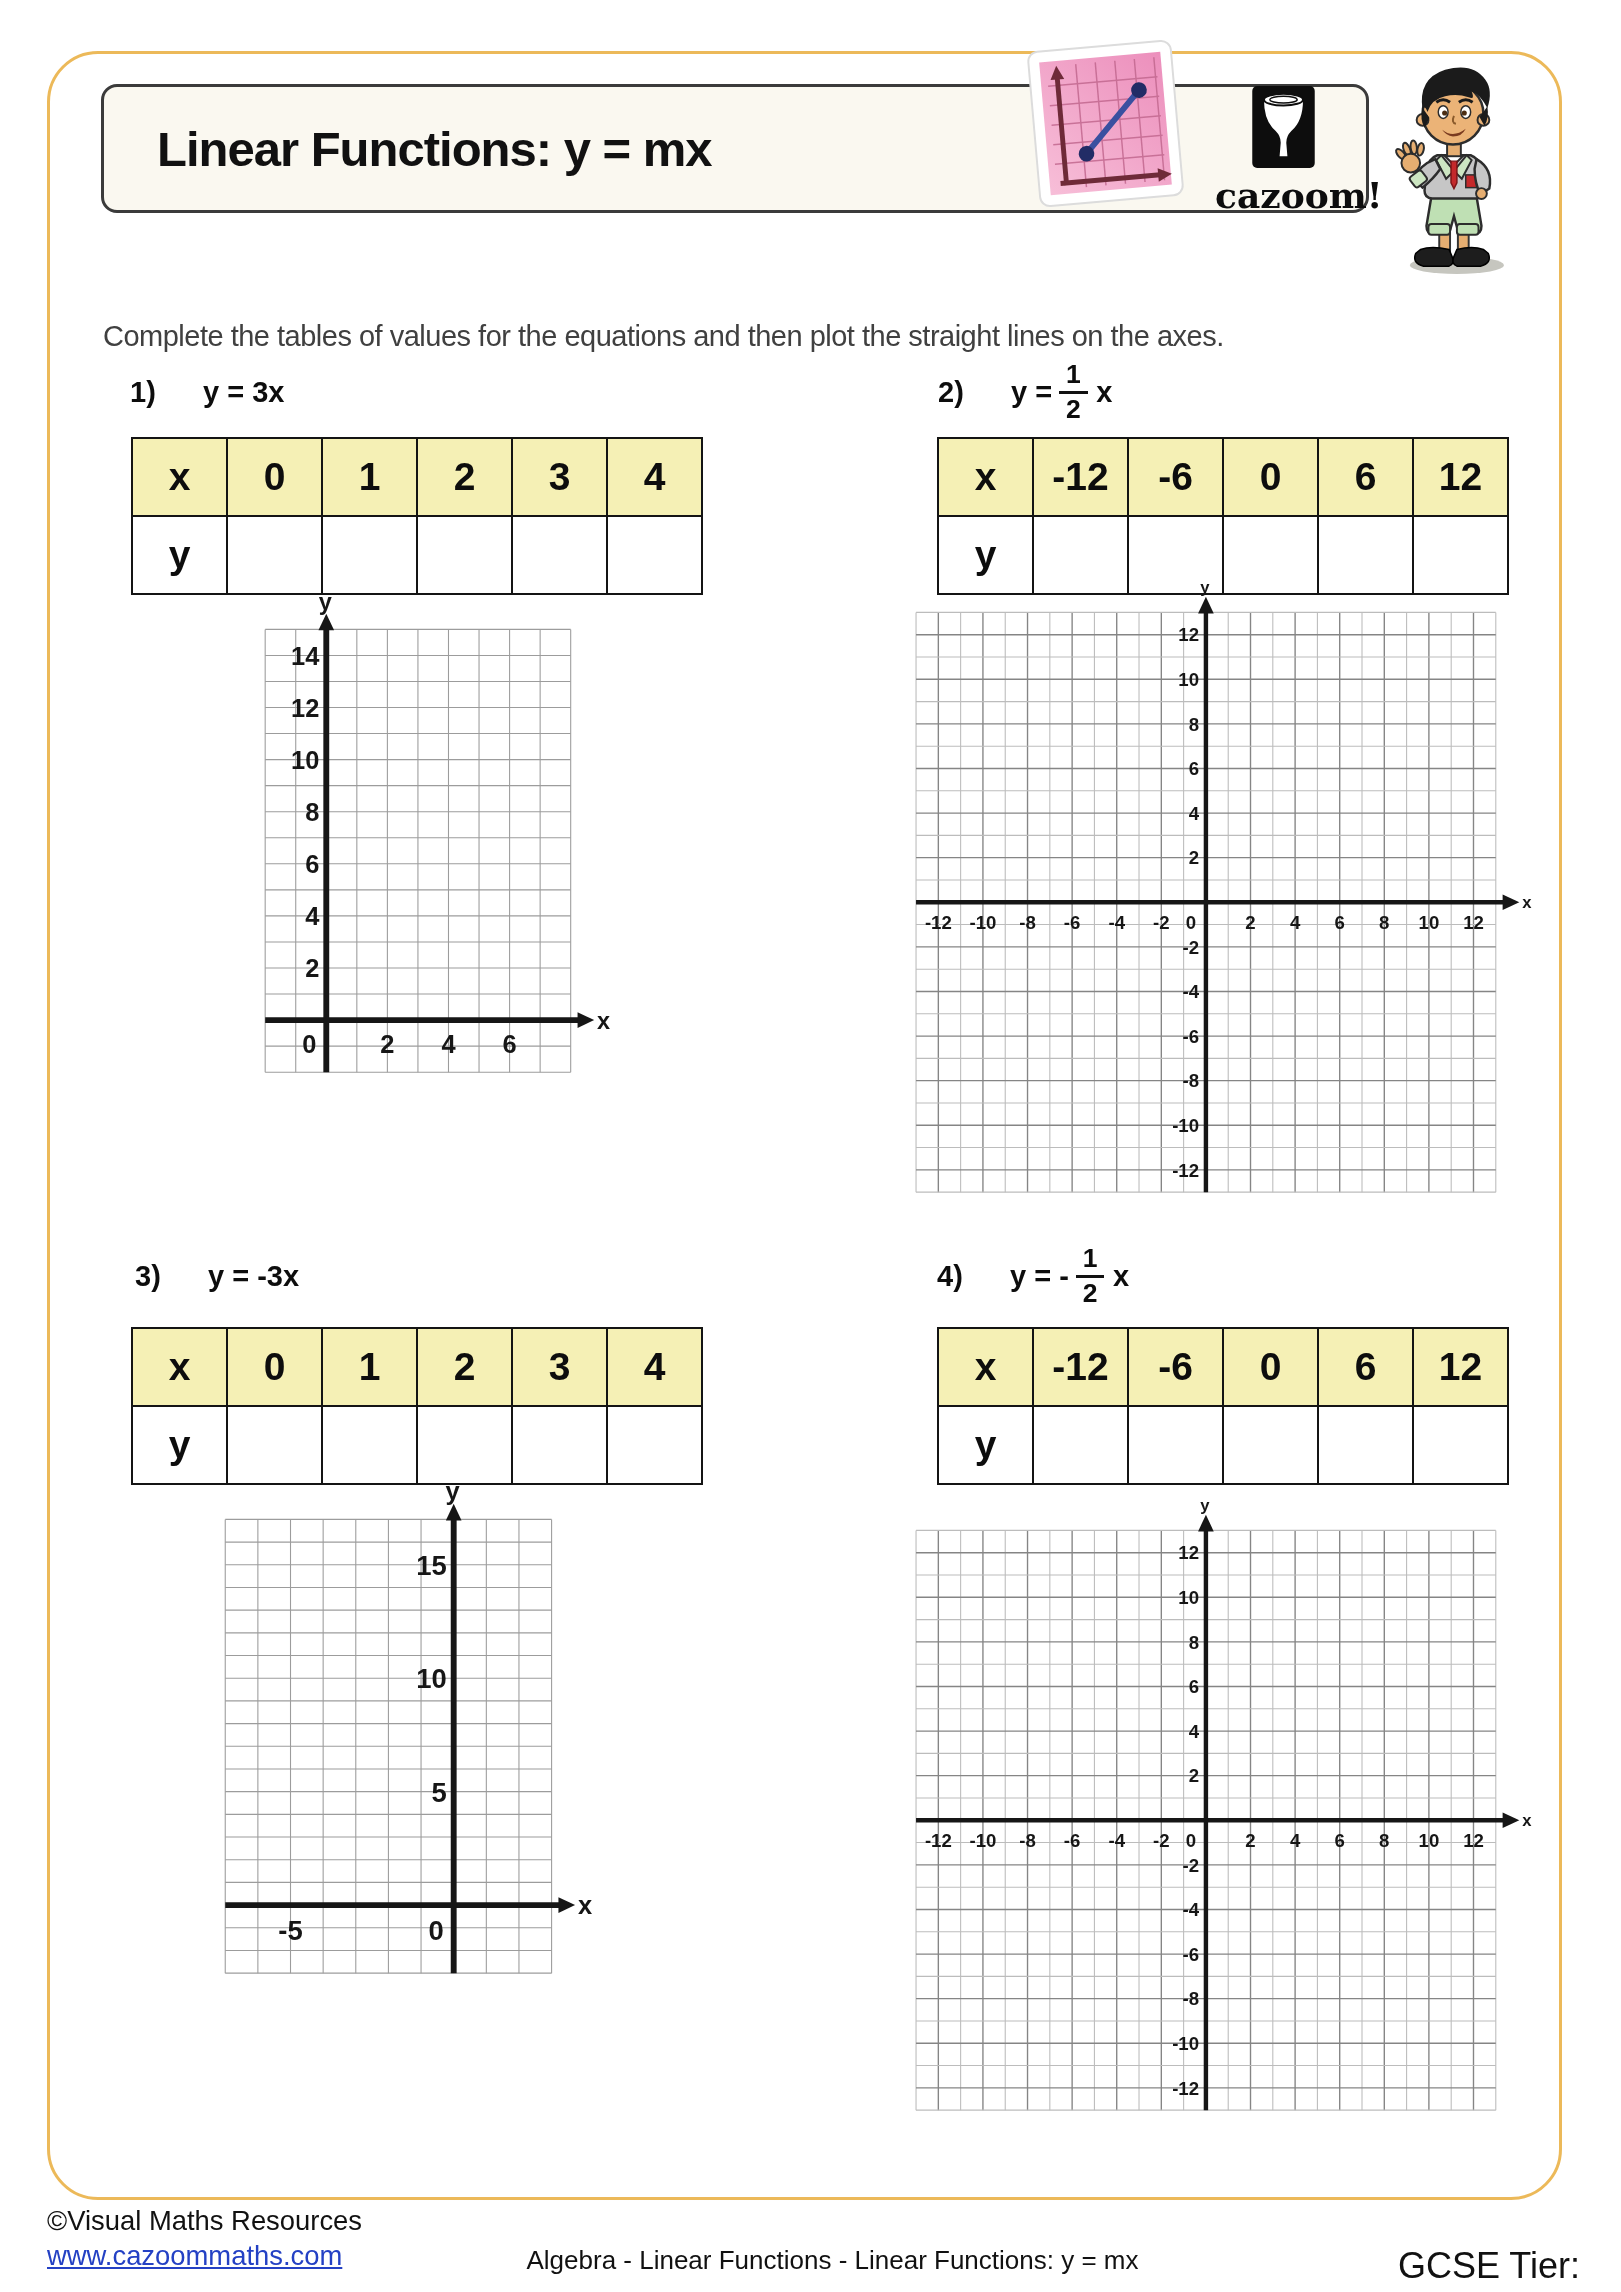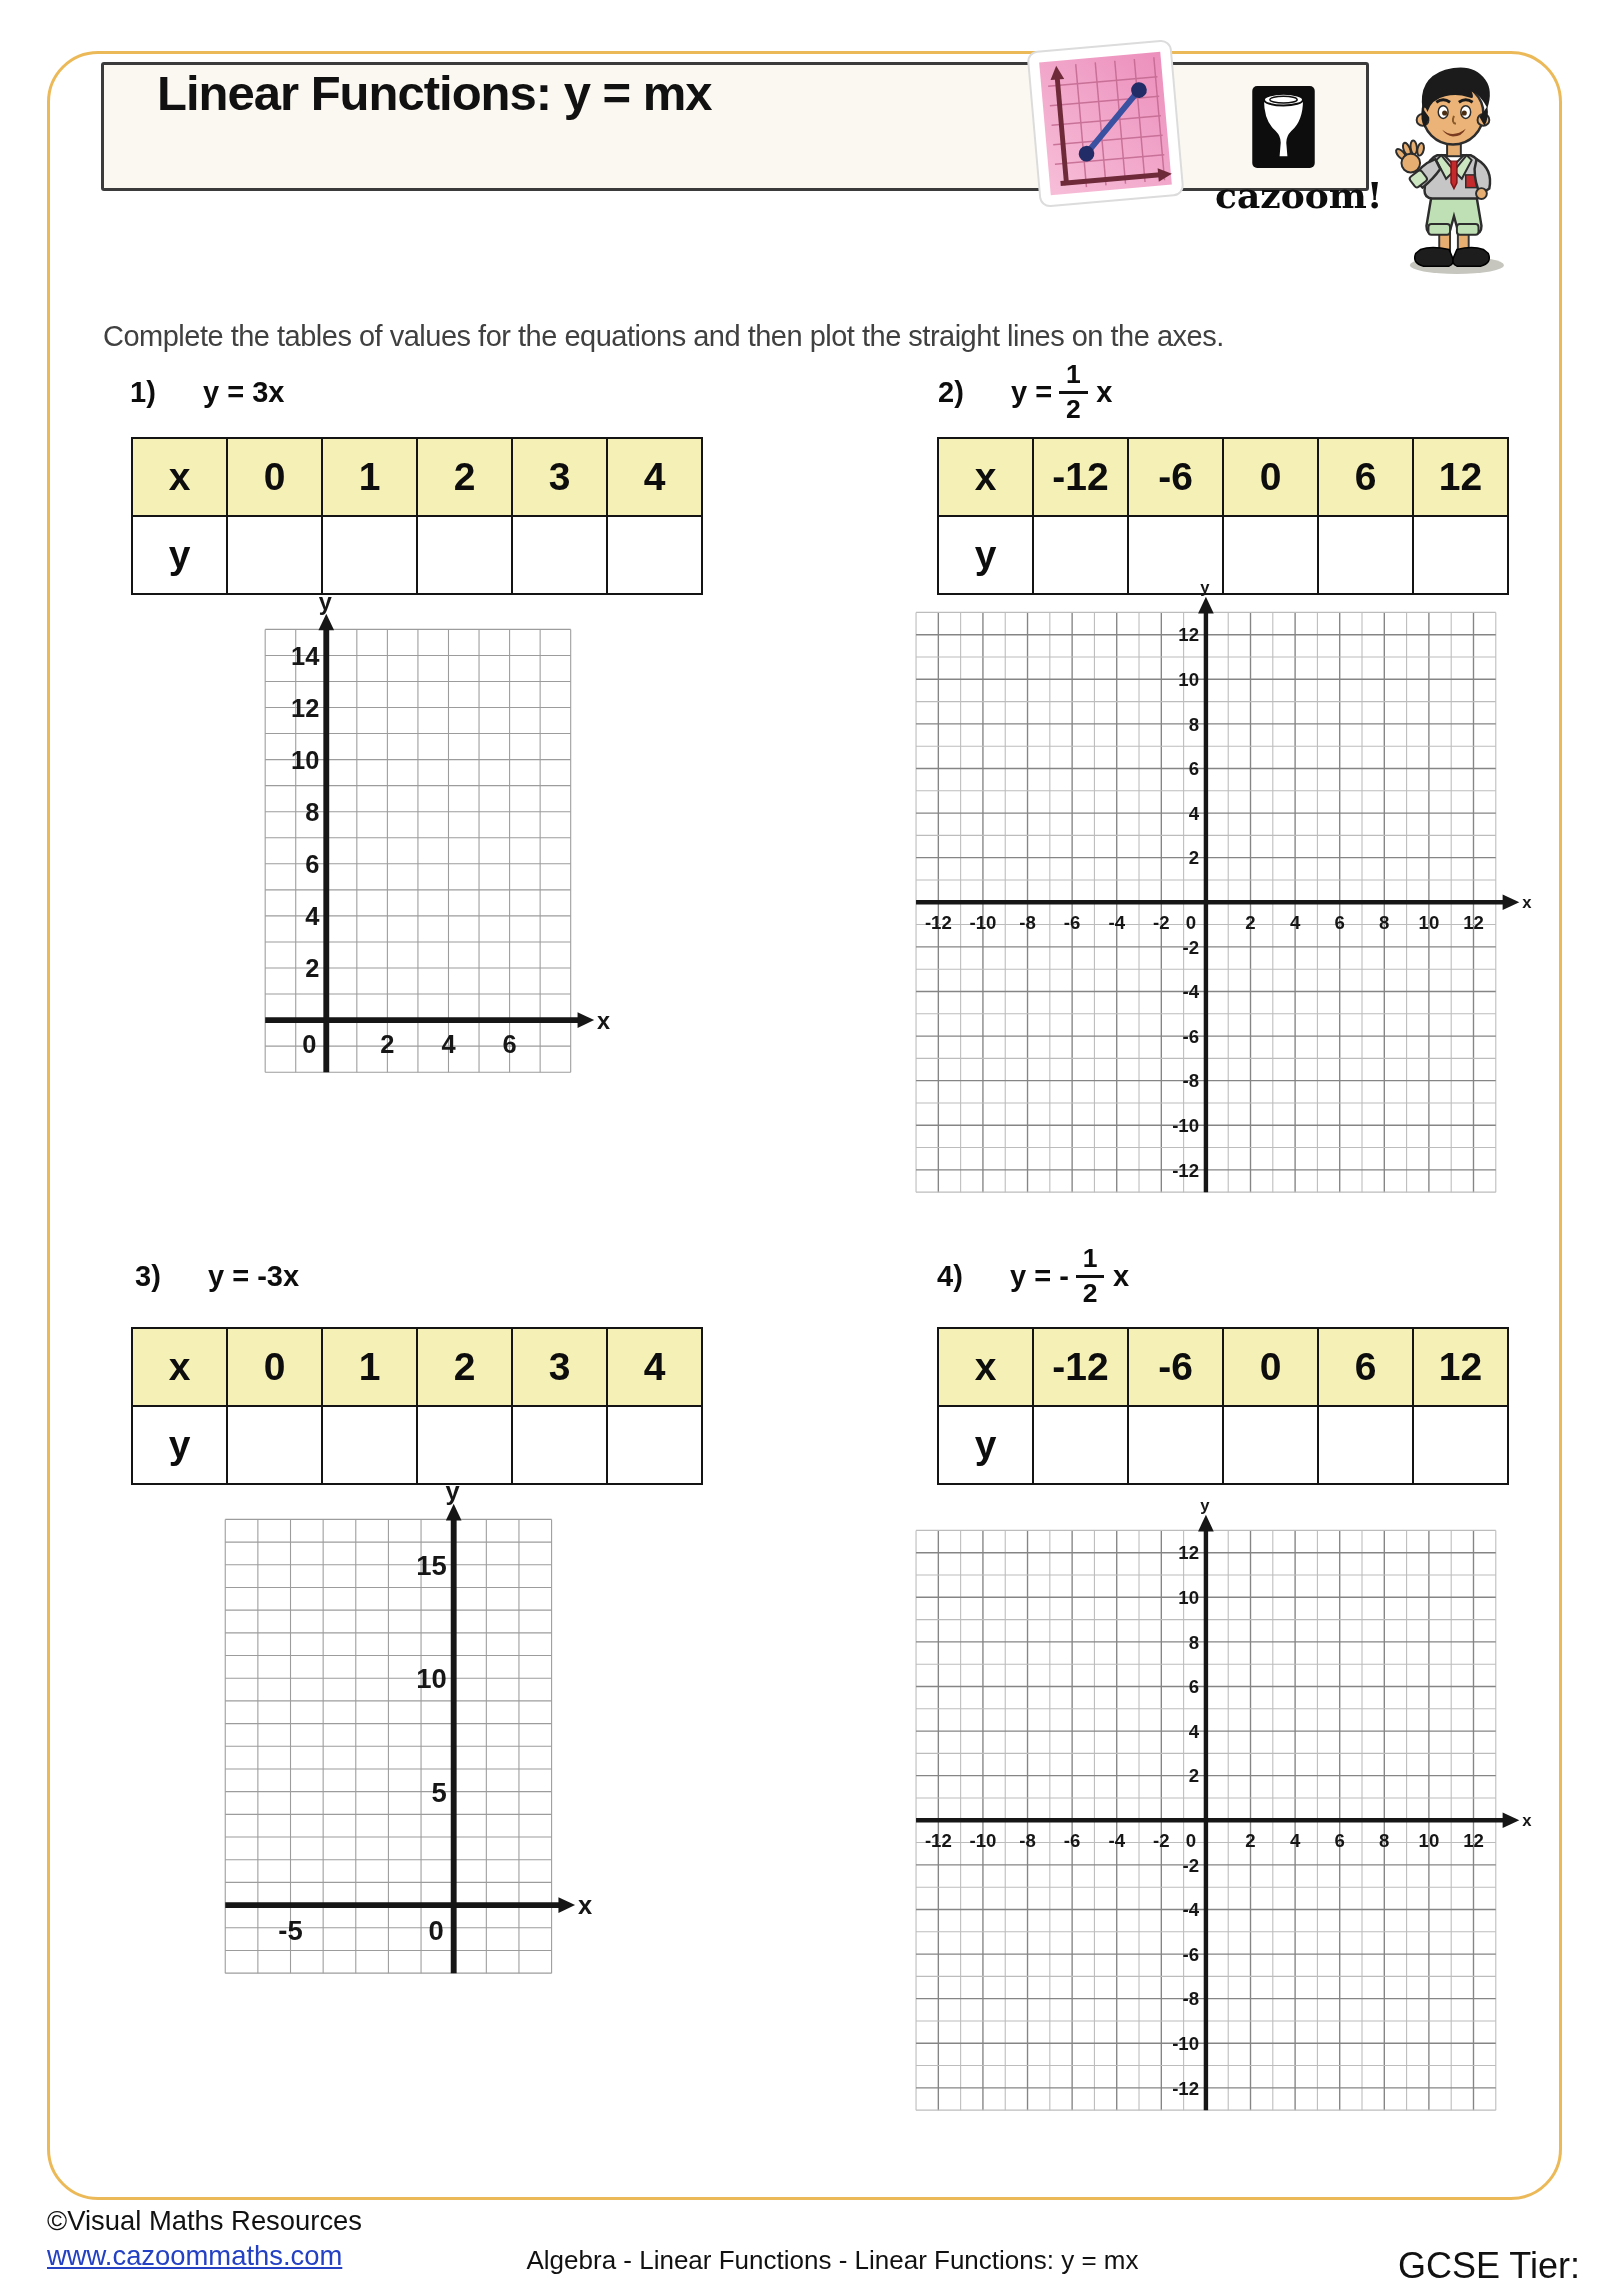--- a/index.html
+++ b/index.html
@@ -5,23 +5,23 @@
 <style>
   html,body{margin:0;padding:0;background:#ffffff;}
   .page{position:relative;width:1621px;height:2293px;background:#fff;overflow:hidden;
         font-family:"Liberation Sans",sans-serif;color:#141414;}
 
   
   .frame{position:absolute;left:47px;top:51px;width:1509px;height:2143px;
          border:3.4px solid var(--frame,#ECB959);border-radius:51px;}
 
   
-  .header-box{position:absolute;left:101px;top:62px;width:1262px;height:123px;
-              background:var(--header-box-bg,#FAF8F0);border:3.4px solid #3b3b3b;border-radius:3px;
-              display:flex;}
+  .header-box{position:absolute;left:101px;top:84px;width:1262px;height:123px;
+              background:var(--header-box-bg,#FAF8F0);border:3.4px solid #3b3b3b;border-radius:16px;
+              display:flex;align-items:center;}
   .header-box h1{margin:0 0 0 53px;font-size:49px;font-weight:bold;letter-spacing:-1px;color:#111;}
 
   .pink-card{position:absolute;left:1032px;top:44px;transform:rotate(-5deg);overflow:visible;}
   .cazoom-logo{position:absolute;left:1215px;top:86px;width:137px;text-align:center;}
   .cazoom-logo .word{font-family:"DejaVu Serif",serif;font-weight:bold;font-size:36px;color:#0d0d0d;margin-top:2px;}
   .mascot{position:absolute;left:1392px;top:61px;overflow:visible;}
 
   
   .section-badge{position:absolute;left:71px;top:214px;width:218px;height:78px;
                  background:var(--badge-bg,#FBEEDE);border-radius:29px;display:flex;align-items:center;}

